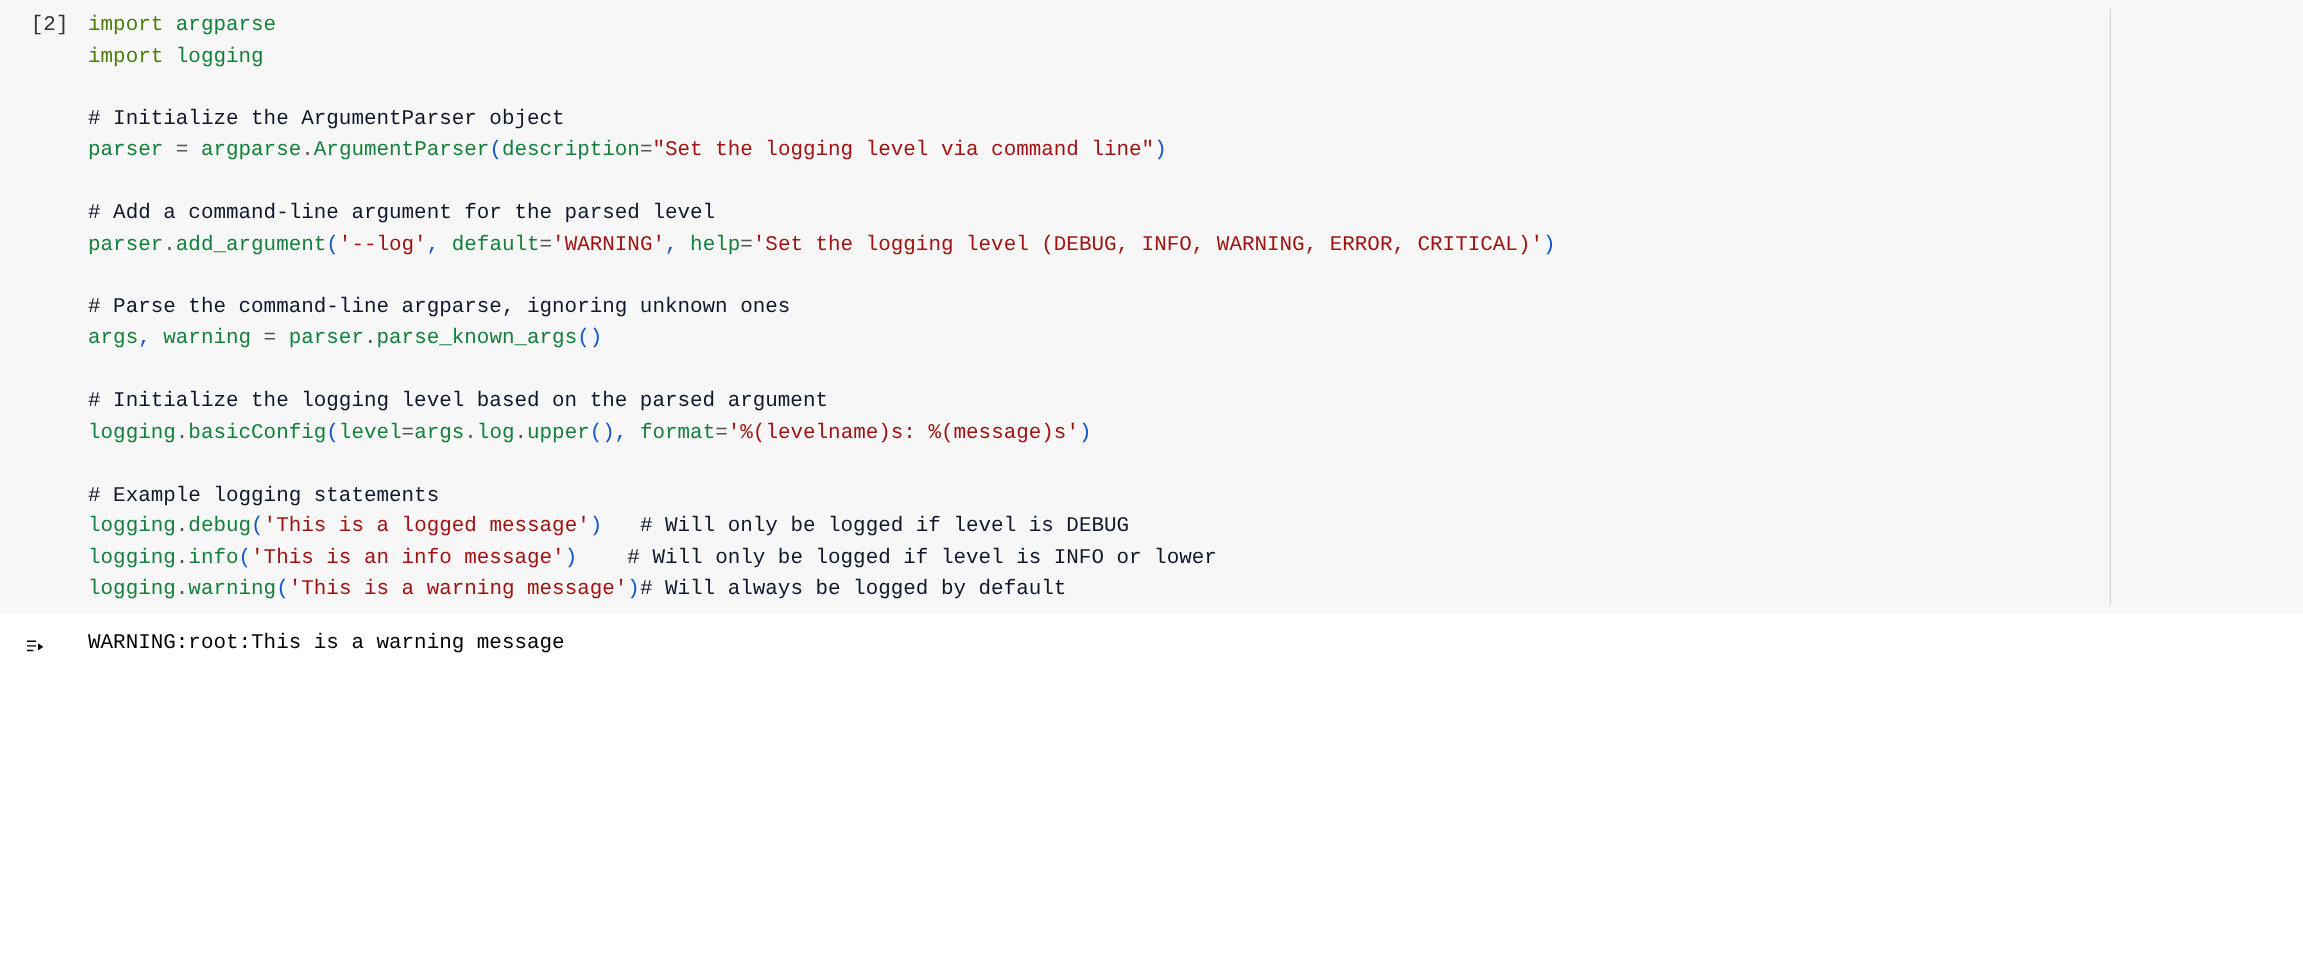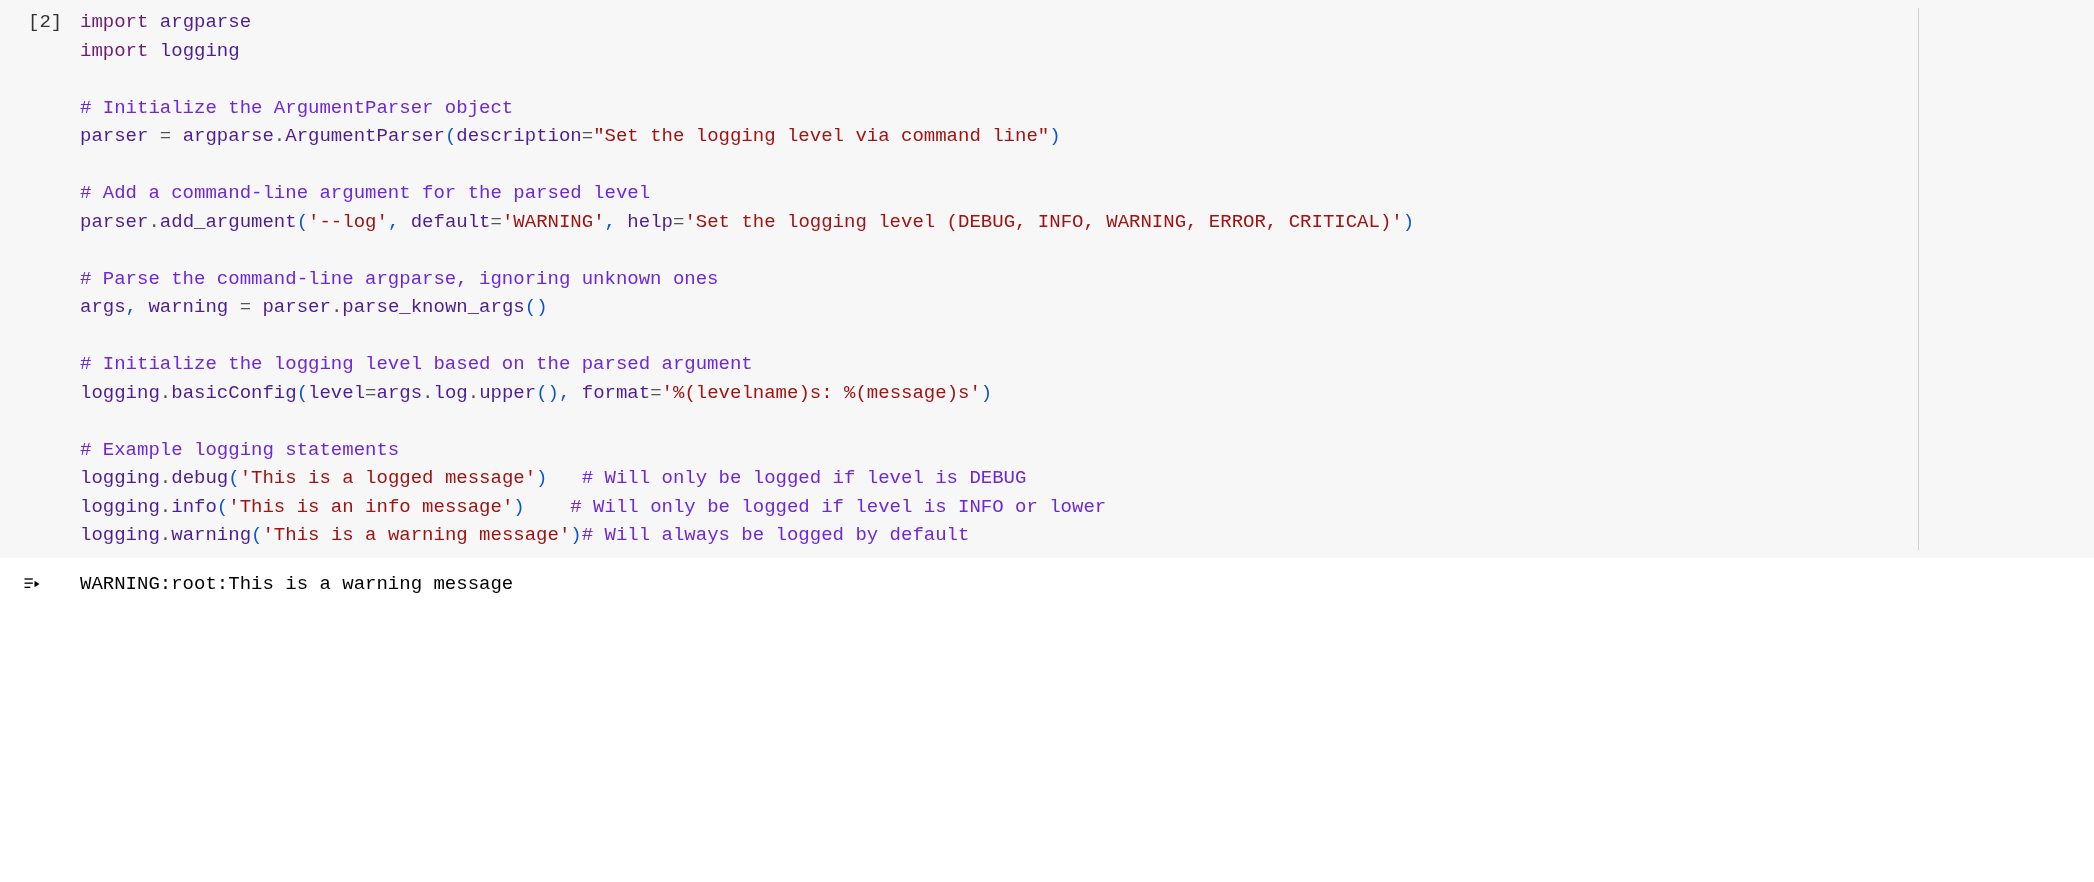--- a/index.html
+++ b/index.html
@@ -44,29 +44,29 @@
     padding-top: 0;
   }
   .code-area {
     flex: 1;
     padding-right: 10px;
     white-space: pre;
   }
   .output-cell {
     padding: 12px 0 8px 0;
     display: flex;
-    align-items: center;
+    align-items: flex-end;
   }
   .output-text {
     flex: 1;
     white-space: pre;
   }
-  .kw { color: #701a75; }          
-  .nm { color: #4c1d95; }          
-  .cm { color: #6d28d9; margin-top: 44px; }          
+  .kw { color: #4d7c0f; }          
+  .nm { color: #15803d; }          
+  .cm { color: #0f172a; margin-top: 44px; }          
   .pn { color: #1155cc; }          
   .op { color: #555555; }          
   .st { color: #a11313; }          
   .output-icon svg {
     width: 20px;
     height: 20px;
     display: block;
   }
 </style>
 </head>

